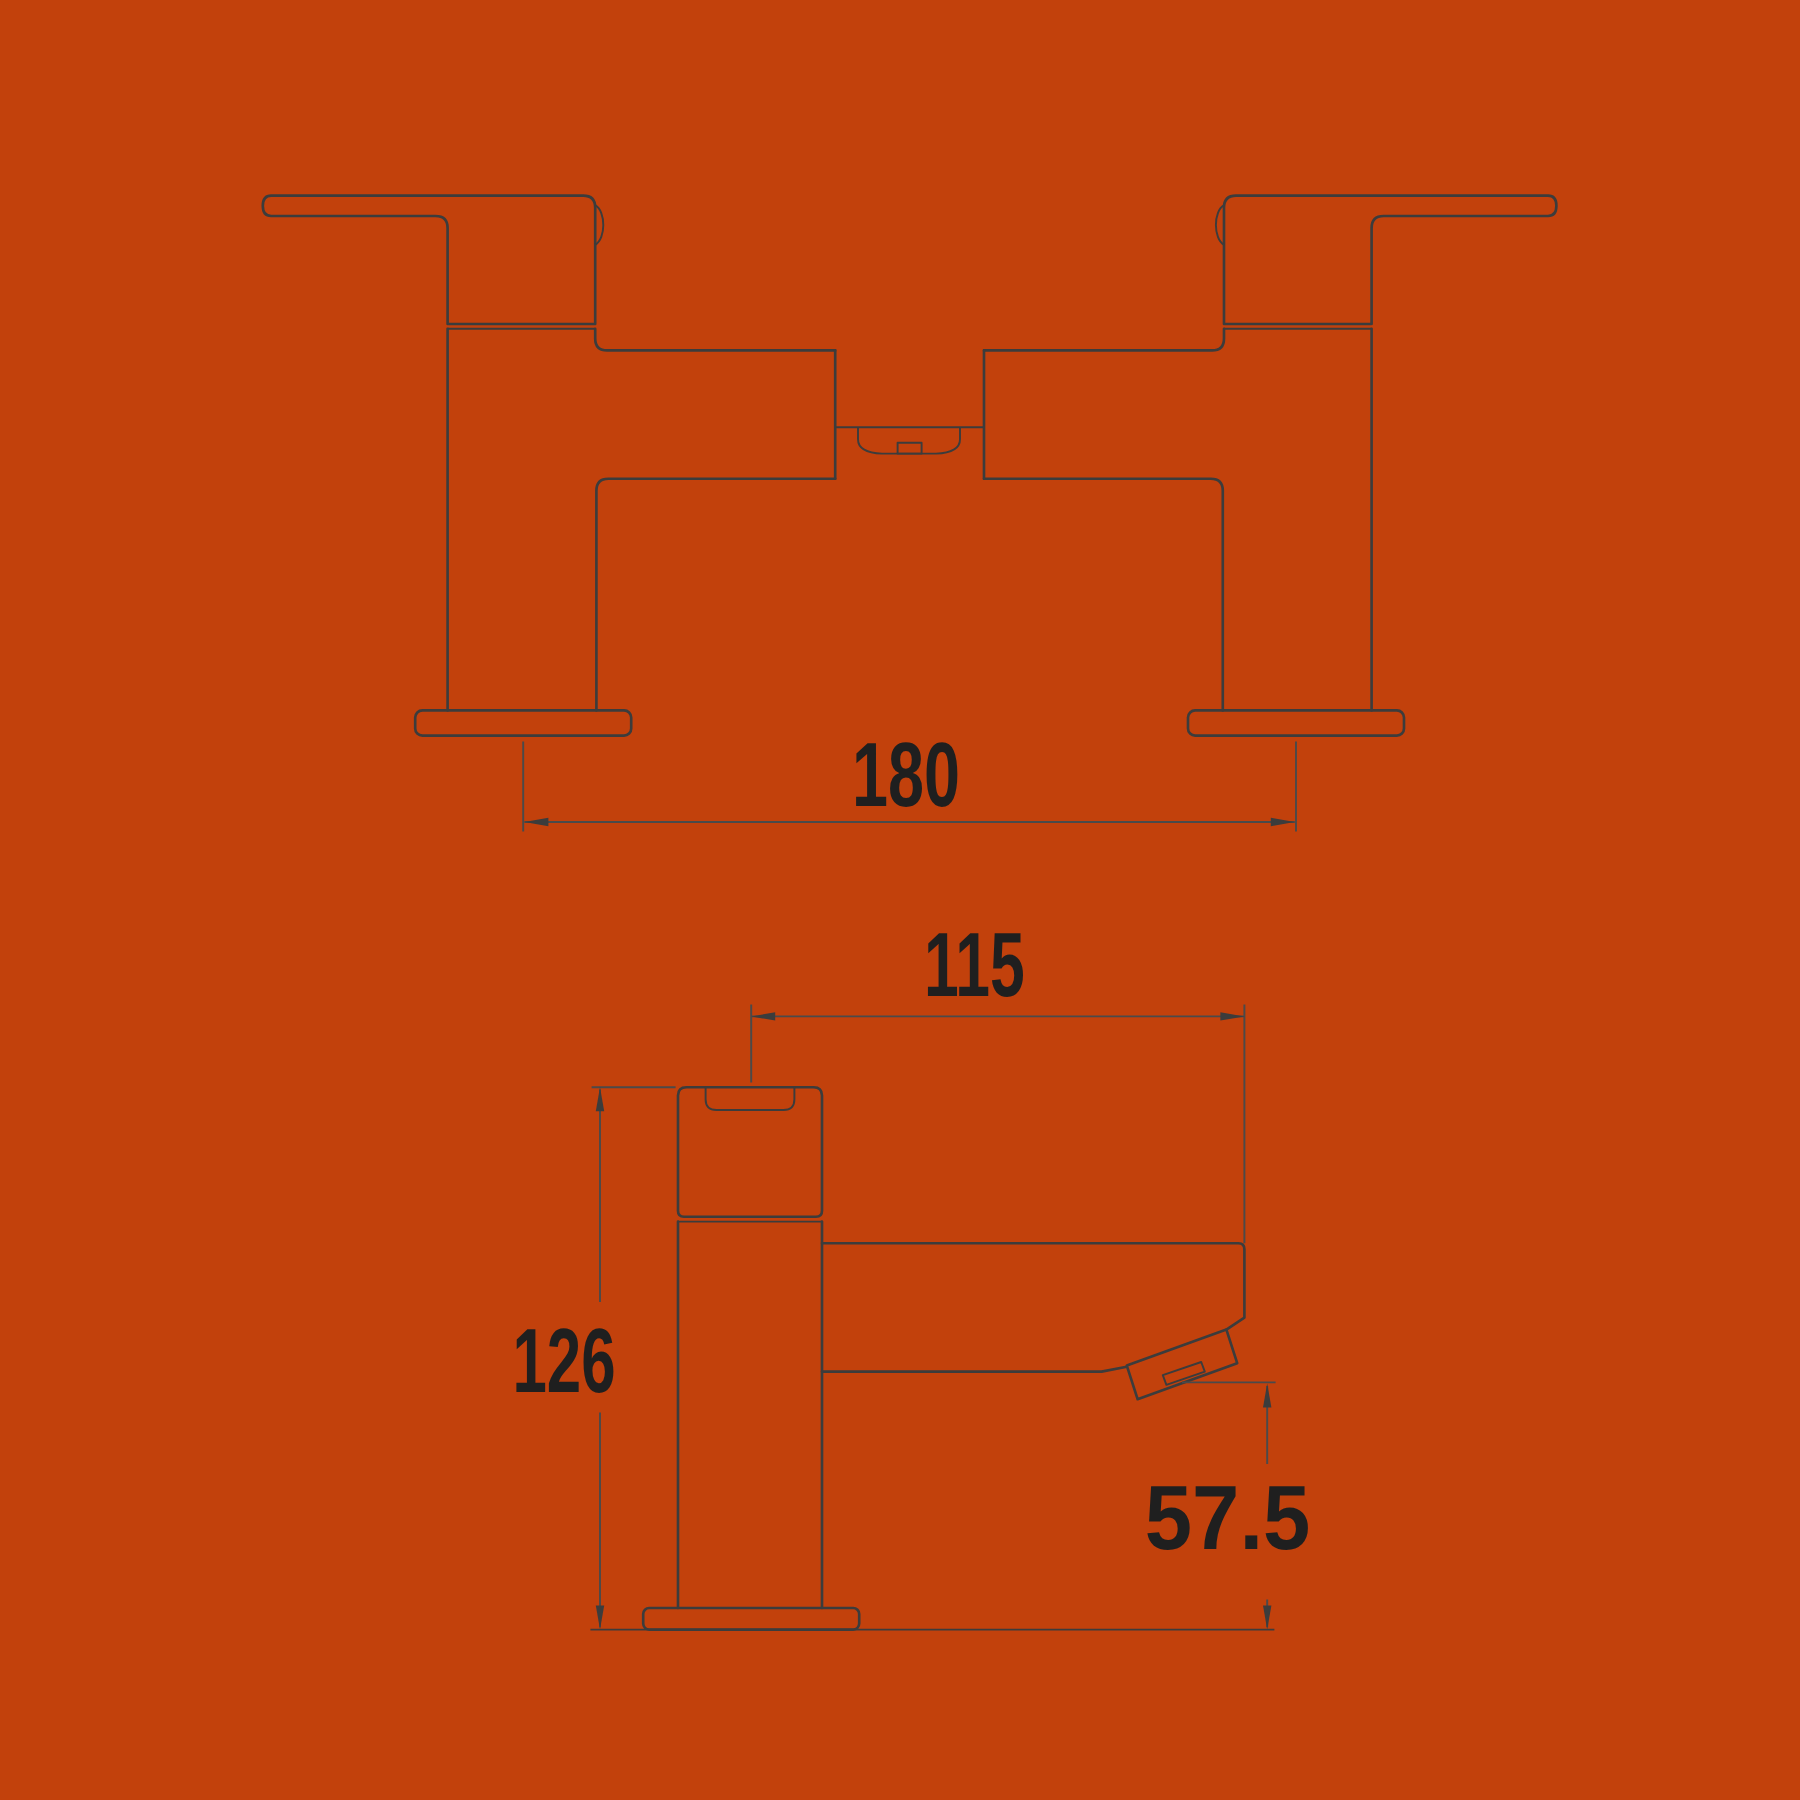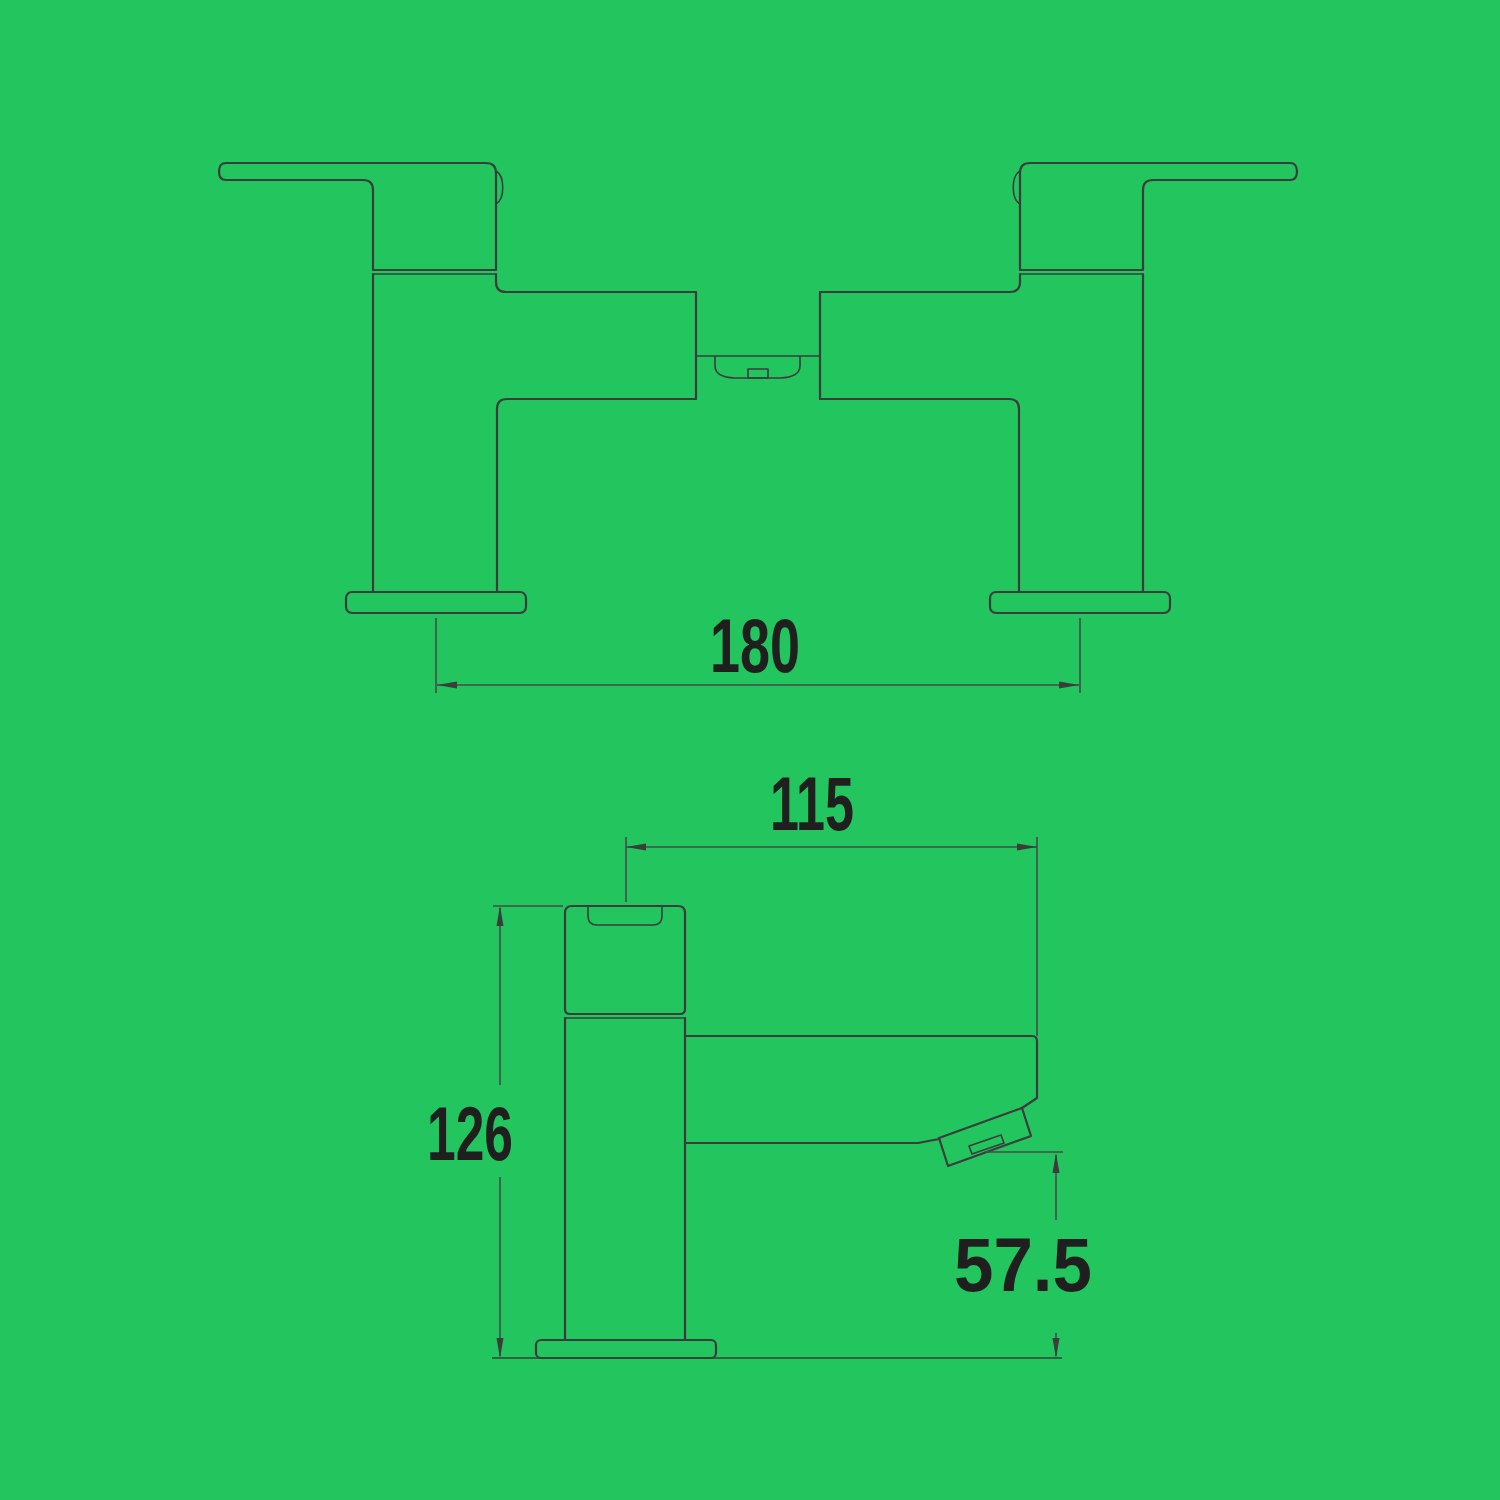--- a/index.html
+++ b/index.html
@@ -3,21 +3,21 @@
 <meta charset="utf-8">
 <style>
   html, body {
     margin: 0;
     padding: 0;
     background: #ffffff;
   }
   .canvas {
     width: 1500px;
     height: 1500px;
-    background: #22c55e;
+    background: #c2410c;
     position: relative;
   }
   svg { display: block; }
   .outline {
     fill: none;
     stroke: #3c3c3c;
     stroke-width: 2.2;
     stroke-linejoin: round;
     stroke-linecap: round;
   }

